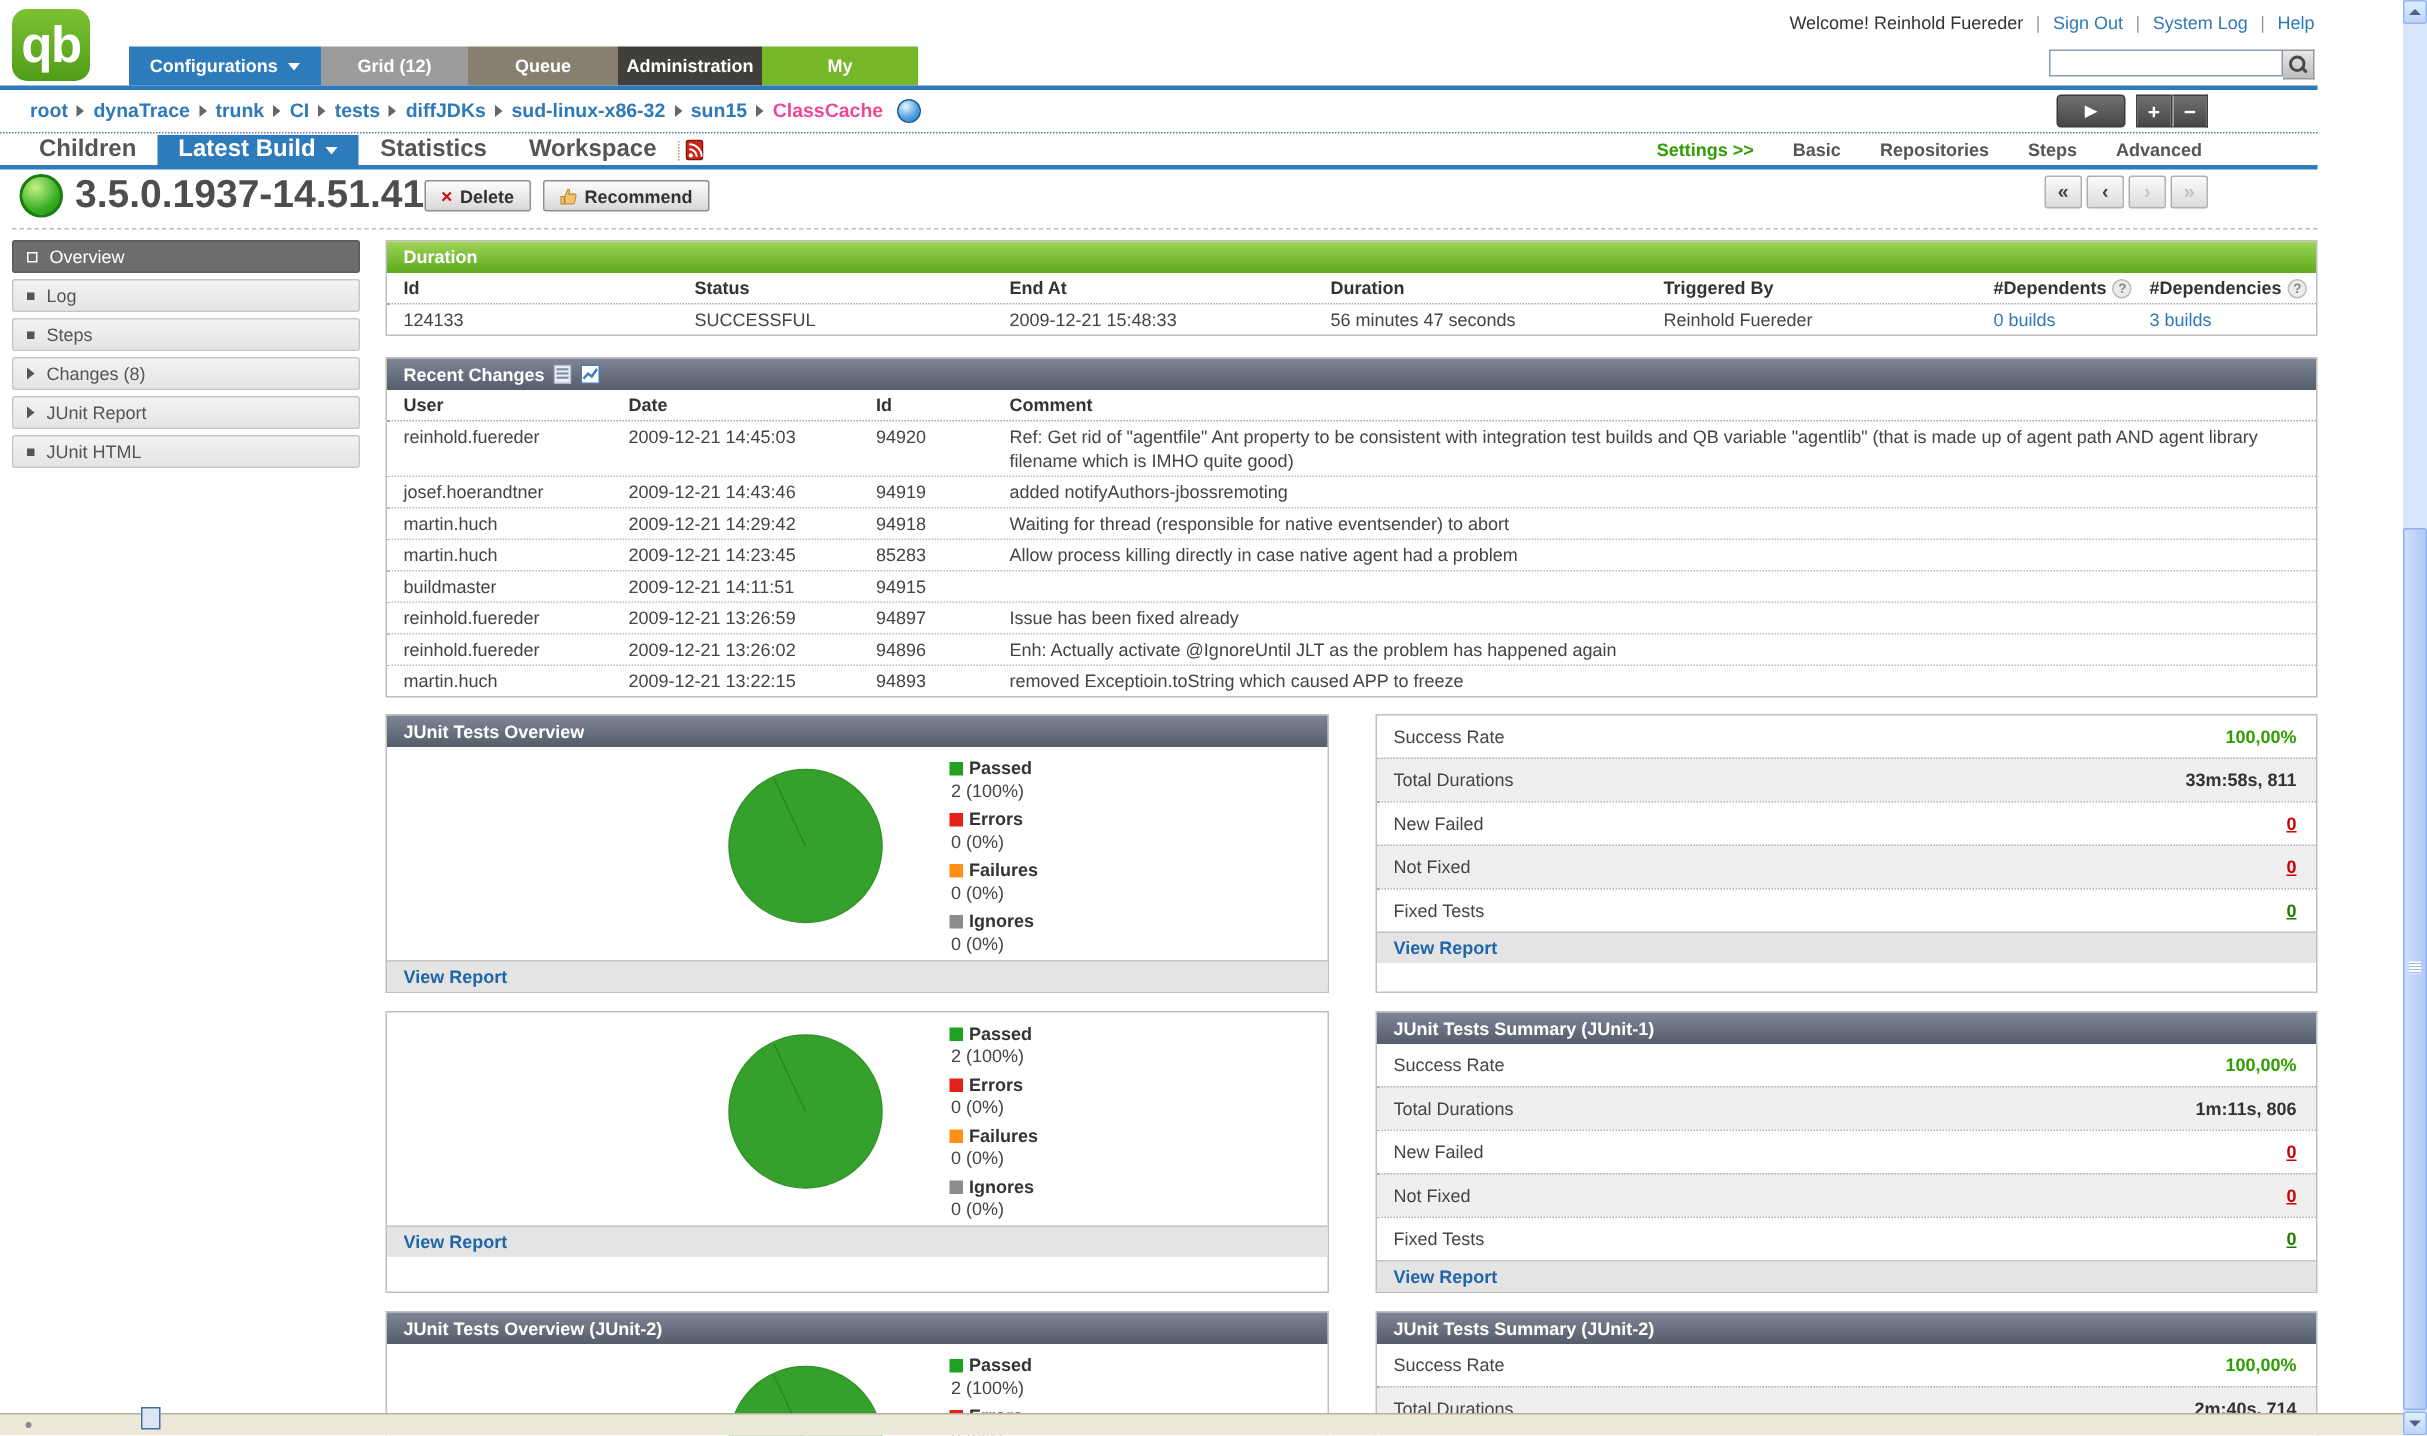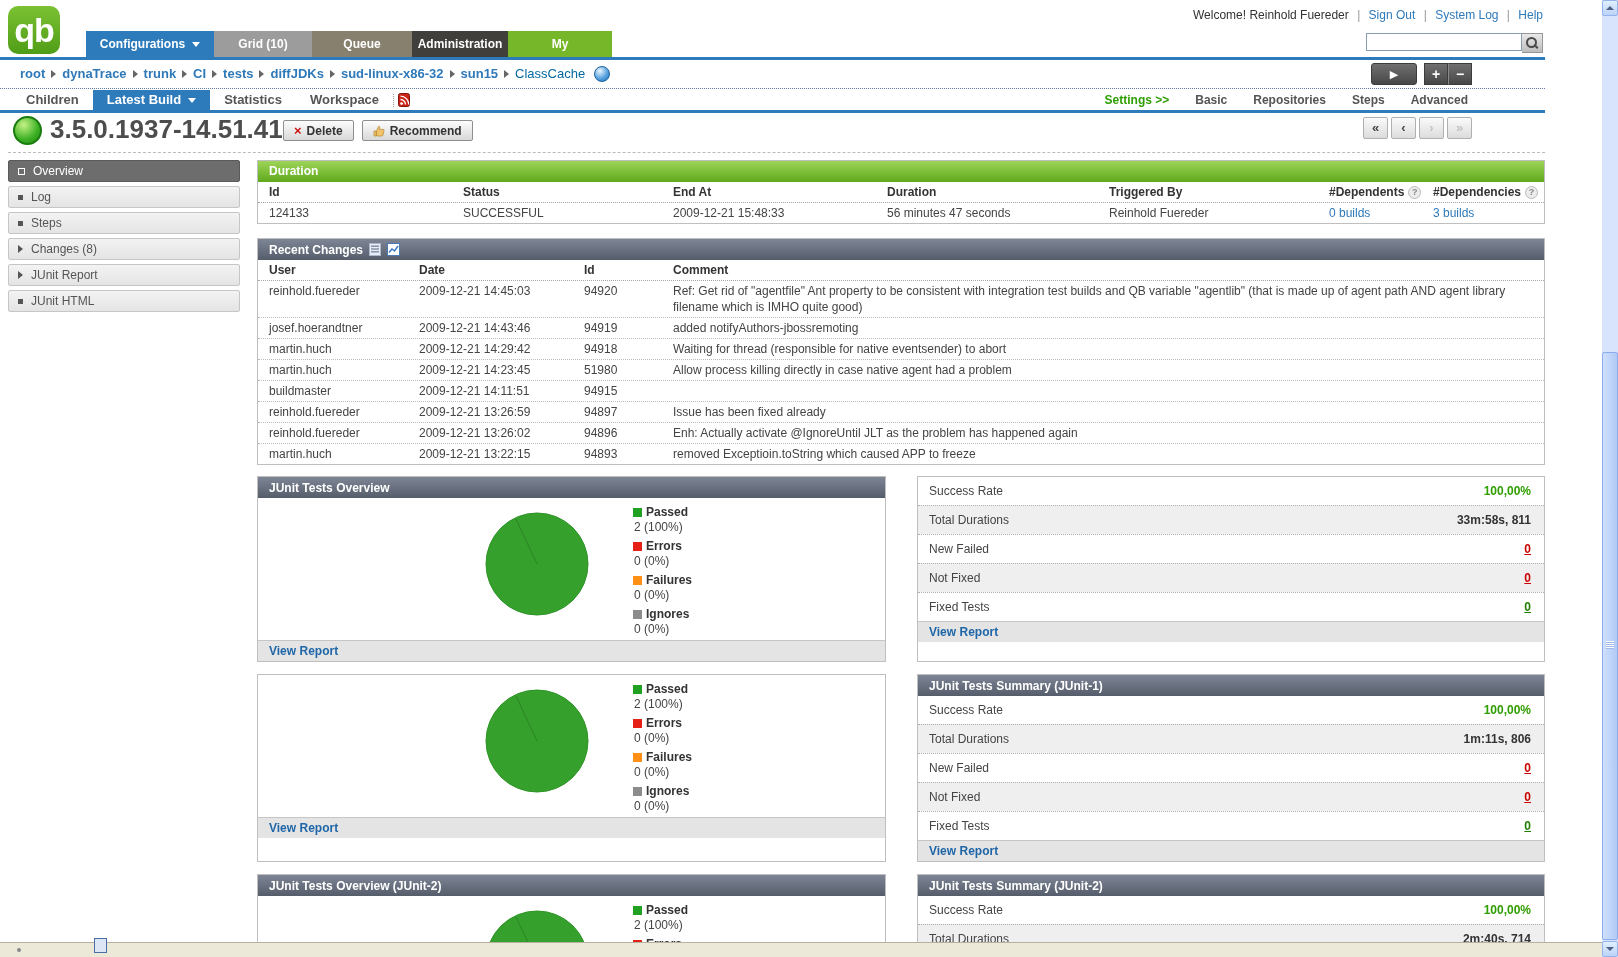--- a/index.html
+++ b/index.html
@@ -33,38 +33,38 @@
   .search-btn { width:20px; height:18px; background:linear-gradient(#e9e9e9,#bdbdbd); border:1px solid #979797;
                 border-left:none; cursor:pointer; position:relative; }
   .mag { position:absolute; left:4px; top:3px; width:7px; height:7px; border:2px solid #4a4a4a; border-radius:50%; }
   .mag:after { content:""; position:absolute; width:2px; height:5px; background:#4a4a4a;
                transform:rotate(-45deg); right:-2px; bottom:-3px; }
 
   
   .crumb-row { position:absolute; top:61px; left:0; width:1545px; height:26px; }
   .breadcrumb { position:absolute; left:20px; top:0; line-height:26px; display:flex; align-items:center; gap:6px; }
   .crumb { color:#2e79b9; font-weight:bold; font-size:13px; cursor:pointer; }
-  .crumb-cur { color:#0369a1; font-weight:normal; font-size:13px; }
+  .crumb-cur { color:#ec4899; font-weight:bold; font-size:13px; }
   .crumb-sep { width:0; height:0; border-top:4px solid transparent; border-bottom:4px solid transparent; border-left:5px solid #666; }
   .sphere { width:14px; height:14px; border-radius:50%; margin-left:3px;
             background:radial-gradient(circle at 35% 28%, #eaf6ff, #5aa3e0 55%, #1c6fb5); border:1px solid #1a5f9e; }
   .play-btn { position:absolute; top:2px; right:128px; width:44px; height:20px; border-radius:3px; cursor:pointer;
               background:linear-gradient(#707070,#474747); border:1px solid #3c3c3c; color:#fff;
               text-align:center; line-height:20px; font-size:11px; }
   .pm-group { position:absolute; top:2px; right:73px; display:flex; }
   .pm-btn { width:22px; height:20px; background:linear-gradient(#707070,#474747); border:1px solid #3c3c3c;
             color:#fff; font-weight:bold; text-align:center; line-height:20px; font-size:14px; cursor:pointer; }
   .pm-btn:last-child { border-left:1px solid #8a8a8a; }
 
   .dot-sep { position:absolute; top:88px; left:0; width:1545px; border-top:1px dotted #5f7aa6; }
 
   
   .tabs-row { position:absolute; top:90px; left:0; width:1545px; height:20px; border-bottom:3px solid #2e7bbc; }
   .tabs-left { position:absolute; left:12px; top:0; display:flex; align-items:center; height:20px; }
-  .tab { padding:0 14px; font-weight:bold; color:#555; font-size:13px; line-height:20px; cursor:pointer; }
+  .tab { padding:0 14px; font-weight:bold; color:#555; font-size:16px; line-height:20px; cursor:pointer; }
   .tab.active { background:#2e7bbc; color:#fff; display:flex; align-items:center; gap:7px; }
   .vsep { border-left:1px dotted #999; height:13px; margin:0 4px 0 0; }
   .tabs-right { position:absolute; right:77px; top:0; display:flex; gap:26px; line-height:20px; }
   .tabs-right .rtab { font-weight:bold; color:#555; font-size:12px; cursor:pointer; }
   .rtab.settings { color:#2f9e00; }
 
   
   .title-row { position:absolute; top:114px; left:0; width:1545px; height:34px; }
   .status-ball { position:absolute; left:13px; top:2px; width:25px; height:25px; border-radius:50%;
                  background:radial-gradient(circle at 35% 28%, #c4f286, #3cb024 60%, #1f8a12); border:2px solid #1b7d10; }
@@ -172,21 +172,21 @@
     <span class="sep">|</span>
     <span class="lnk">Help</span>
   </div>
 
   <div class="navbar">
     <div class="nav-tab t-config">
       <span>Configurations</span>
       <span class="tri-down-w"></span>
     </div>
     <div class="nav-tab t-grid">
-      <span>Grid (10)</span>
+      <span>Grid (12)</span>
     </div>
     <div class="nav-tab t-queue">
       <span>Queue</span>
     </div>
     <div class="nav-tab t-admin">
       <span>Administration</span>
     </div>
     <div class="nav-tab t-my">
       <span>My</span>
     </div>
@@ -371,21 +371,21 @@
       </div>
       <div class="rc-grid rc-row">
         <div>martin.huch</div>
         <div>2009-12-21 14:29:42</div>
         <div>94918</div>
         <div>Waiting for thread (responsible for native eventsender) to abort</div>
       </div>
       <div class="rc-grid rc-row">
         <div>martin.huch</div>
         <div>2009-12-21 14:23:45</div>
-        <div>51980</div>
+        <div>85283</div>
         <div>Allow process killing directly in case native agent had a problem</div>
       </div>
       <div class="rc-grid rc-row">
         <div>buildmaster</div>
         <div>2009-12-21 14:11:51</div>
         <div>94915</div>
         <div></div>
       </div>
       <div class="rc-grid rc-row">
         <div>reinhold.fuereder</div>

